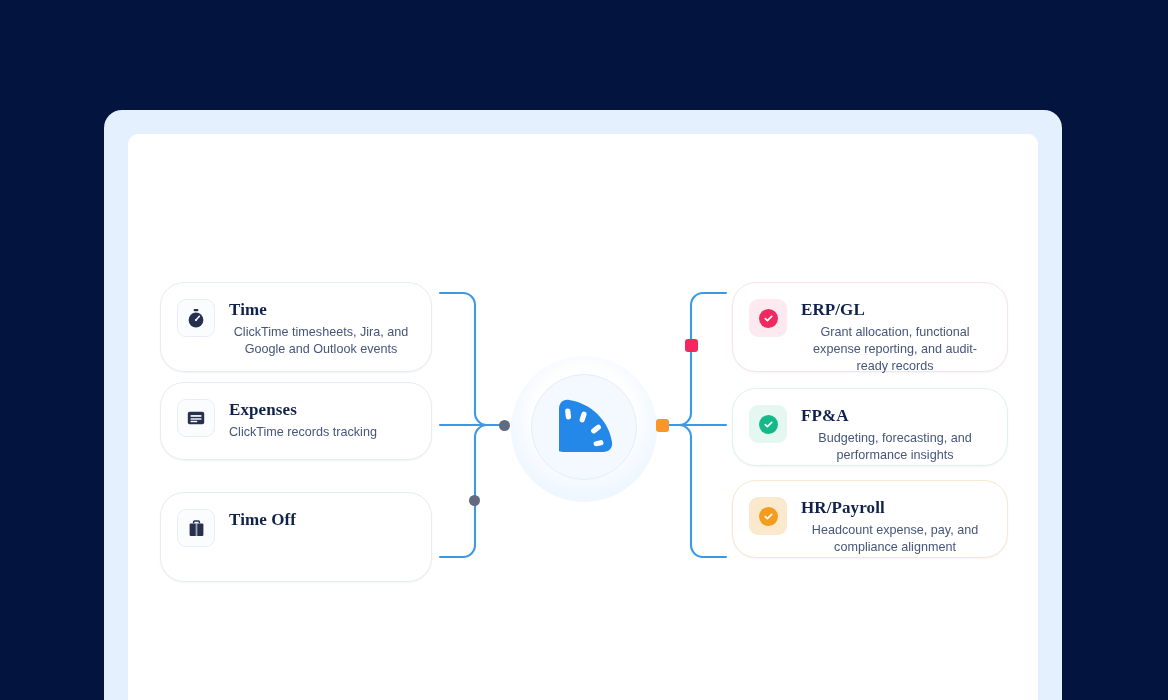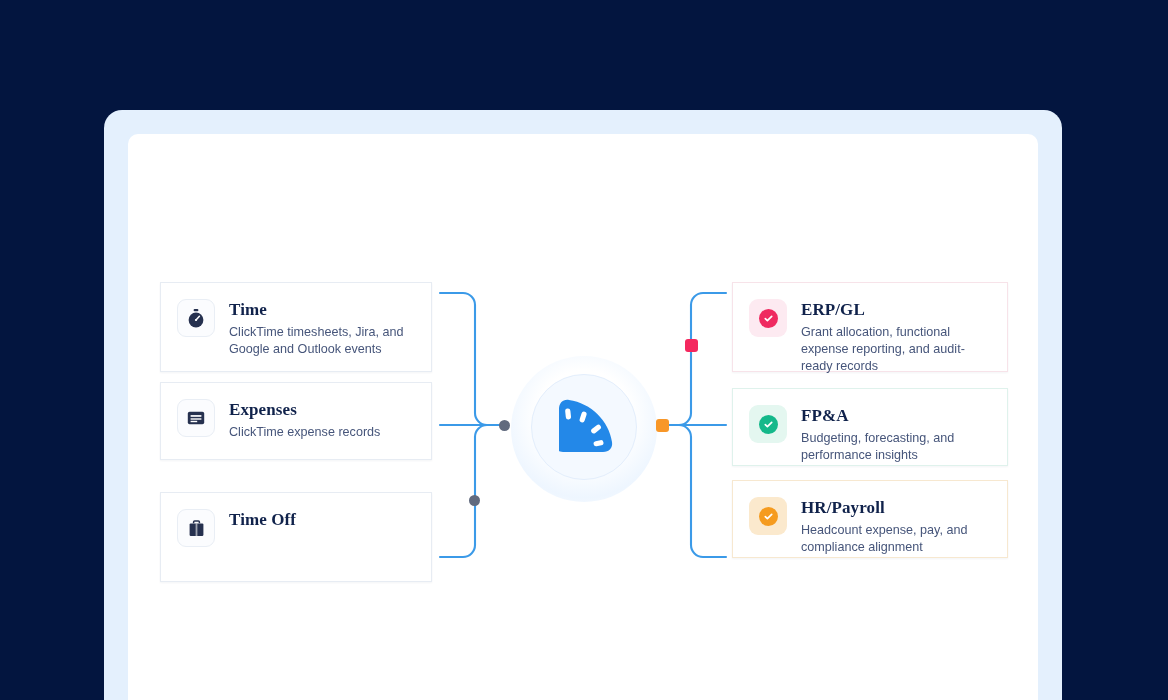--- a/index.html
+++ b/index.html
@@ -35,21 +35,21 @@
 
   
   .card {
     position: absolute;
     display: flex;
     align-items: flex-start;
     gap: 14px;
     padding: 16px 18px 16px 16px;
     background: #ffffff;
     border: 1px solid #e7ecf3;
-    border-radius: 0;
+    border-radius: 24px;
     box-shadow: 0 1px 2px rgba(16,36,72,.05);
   }
   .card.left  { left: 32px;  width: 272px; }
   .card.right { left: 604px; width: 276px; }
 
   .c-time     { top: 148px; height: 90px; }
   .c-expenses { top: 248px; height: 78px; }
   .c-timeoff  { top: 358px; height: 90px; }
 
   .c-erp      { top: 148px; height: 90px; border-color:#f7e3e9; }
@@ -79,20 +79,21 @@
     color: #10224b;
     letter-spacing: .1px;
     line-height: 20px;
     margin-bottom: 4px;
   }
   .cdesc {
     font-family: "Liberation Sans", sans-serif;
     font-size: 12.6px;
     line-height: 17px;
     color: #46557a;
+    text-align: center;
   }
 
   
   #hub-glow {
     position: absolute;
     left: 383px; top: 222px;
     width: 146px; height: 146px;
     border-radius: 50%;
     background: radial-gradient(circle at 50% 42%, #ffffff 42%, #eef6ff 72%, rgba(224,238,255,0) 100%);
   }
@@ -177,21 +178,21 @@
     <div class="tile grey">
       <svg width="18" height="16" viewBox="0 0 18 16">
         <rect x="0.8" y="1.8" width="16.4" height="12.4" rx="1.8" fill="#26314f"></rect>
         <rect x="3.6" y="5.1" width="10.8" height="1.7" fill="#ffffff"></rect>
         <rect x="3.6" y="8.3" width="10.8" height="1.4" fill="#ffffff"></rect>
         <rect x="3.6" y="10.8" width="6.6" height="1.4" fill="#ffffff"></rect>
       </svg>
     </div>
     <div class="ctext">
       <div class="ctitle">Expenses</div>
-      <div class="cdesc">ClickTime expense records</div>
+      <div class="cdesc">ClickTime records tracking</div>
     </div>
   </div>
 
   <div class="card left c-timeoff">
     <div class="tile grey">
       <svg width="17" height="17" viewBox="0 0 17 17">
         <path d="M5.6 3.2 V1.9 a1 1 0 0 1 1 -1 h3.8 a1 1 0 0 1 1 1 V3.2" stroke="#26314f" stroke-width="1.5" fill="none"></path>
         <rect x="1.6" y="3.4" width="13.8" height="12.6" rx="1.2" fill="#26314f"></rect>
         <rect x="7.6" y="3.4" width="1.8" height="12.6" fill="#ffffff" opacity=".55"></rect>
       </svg>

